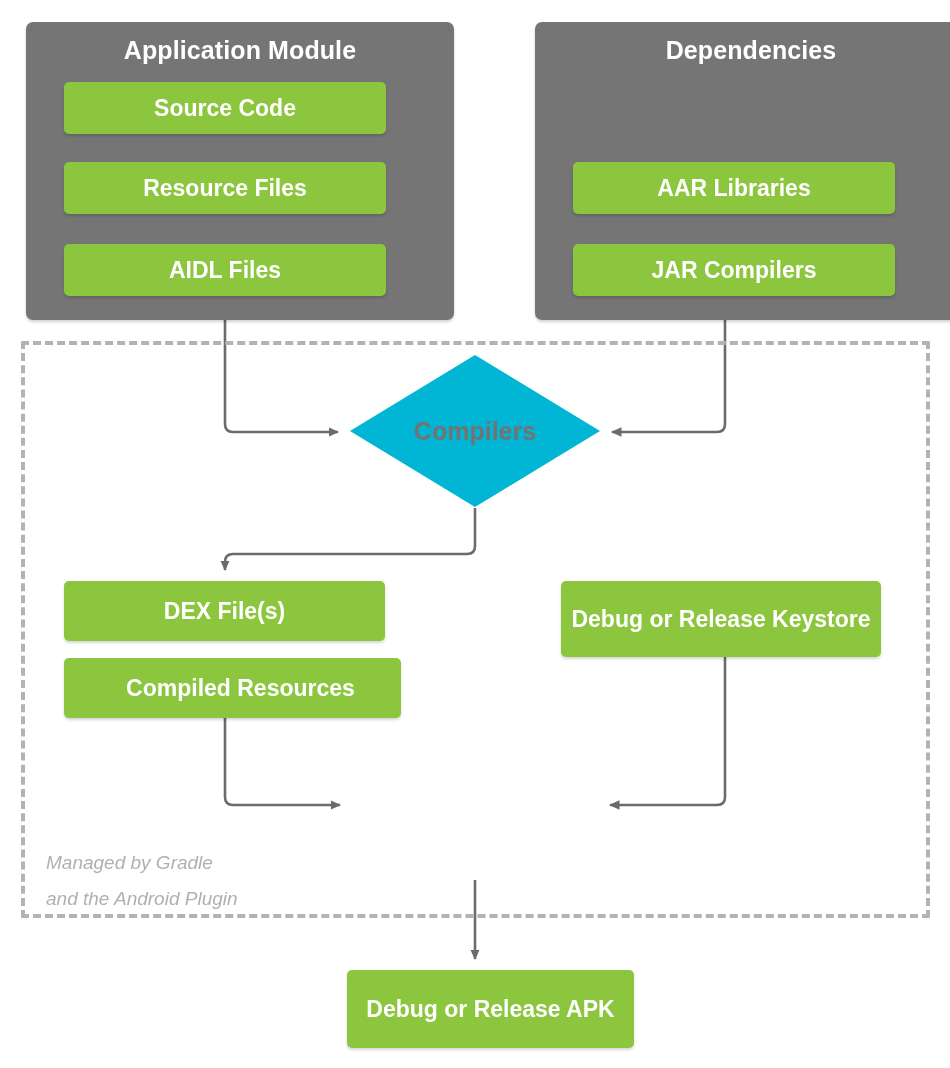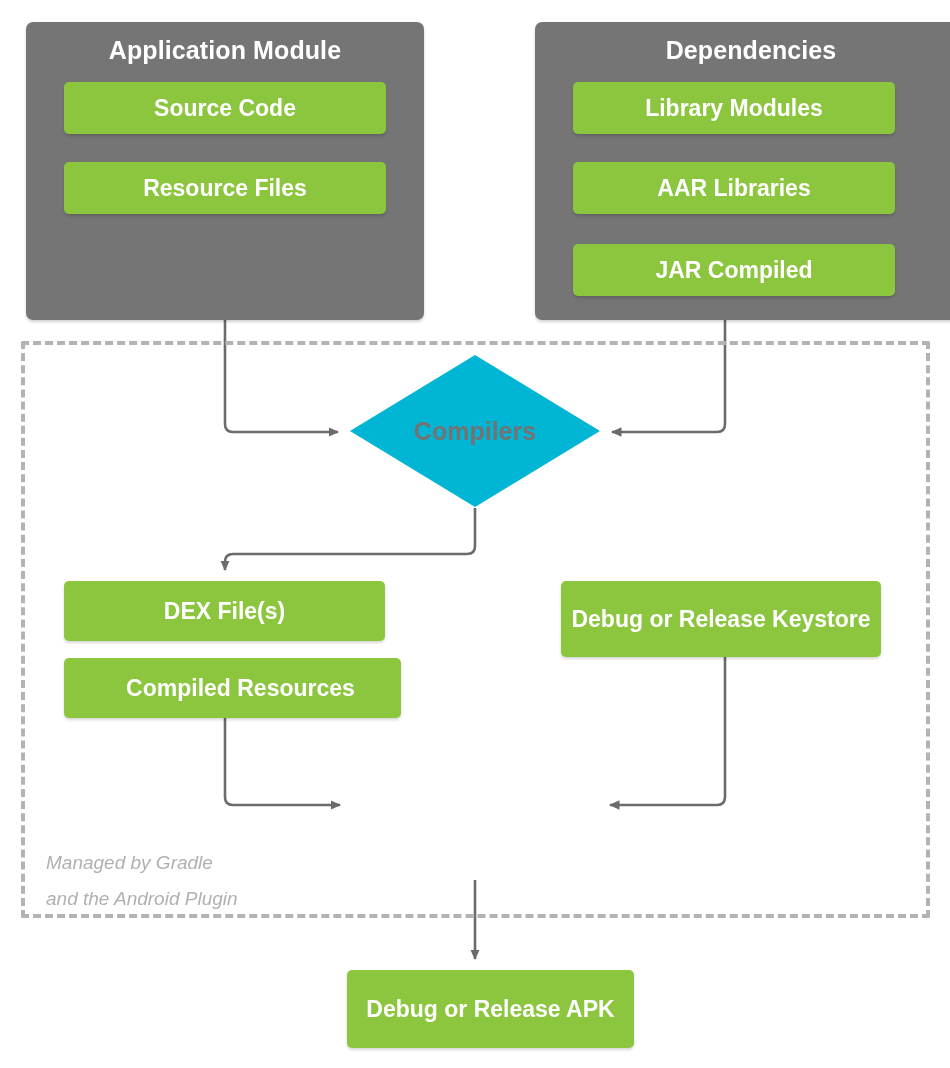--- a/index.html
+++ b/index.html
@@ -15,21 +15,21 @@
   }
   .group-title{
     position:absolute;left:0;right:0;top:13px;
     text-align:center;
     color:#ffffff;
     font-size:25px;
     font-weight:bold;
     letter-spacing:.1px;
     line-height:30px;
   }
-  #panel-app{left:26px;top:22px;width:398px;height:298px;}
+  #panel-app{left:26px;top:22px;width:428px;height:298px;}
   #panel-deps{left:535px;top:22px;width:432px;height:298px;text-decoration:underline;}
 
   
   .chip{
     position:absolute;
     background:#8CC63E;
     border-radius:5px;
     color:#ffffff;
     display:flex;
     align-items:center;
@@ -118,27 +118,27 @@
   </svg>
 
   <div id="managed-region"></div>
   <div id="managed-caption">Managed by Gradle
 and the Android Plugin</div>
 
   <div id="panel-app" class="group-panel">
     <div class="group-title">Application Module</div>
     <div class="chip r1">Source Code</div>
     <div class="chip r2">Resource Files</div>
+    <div class="chip r3">AIDL Files</div>
   </div>
 
   <div id="panel-deps" class="group-panel">
     <div class="group-title">Dependencies</div>
-    <div class="chip r1">Library Modules</div>
     <div class="chip r2">AAR Libraries</div>
-    <div class="chip r3">JAR Compiled</div>
+    <div class="chip r3">JAR Compilers</div>
   </div>
 
   <div id="dia-compilers" class="diamond-wrap">
     <svg width="250" height="152" viewBox="0 0 250 152" xmlns="http://www.w3.org/2000/svg">
       <polygon points="125,0 250,76 125,152 0,76" fill="#00B6D4"></polygon>
     </svg>
     <div class="diamond-label">Compilers</div>
   </div>
 
 

